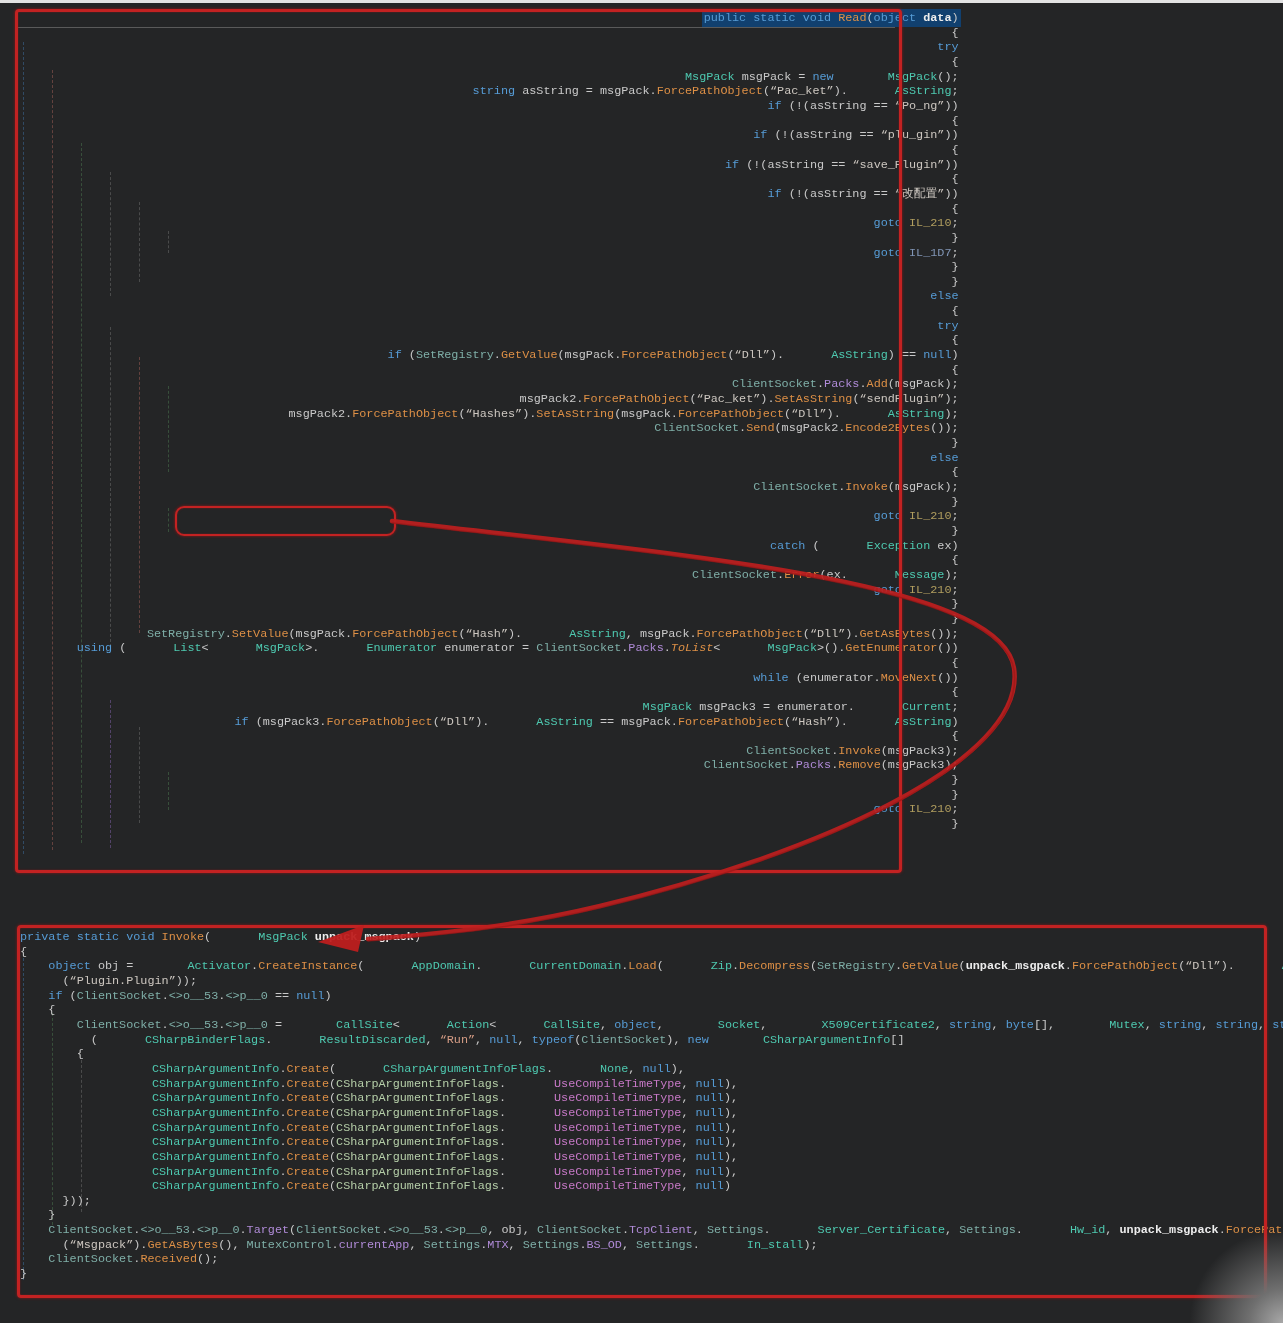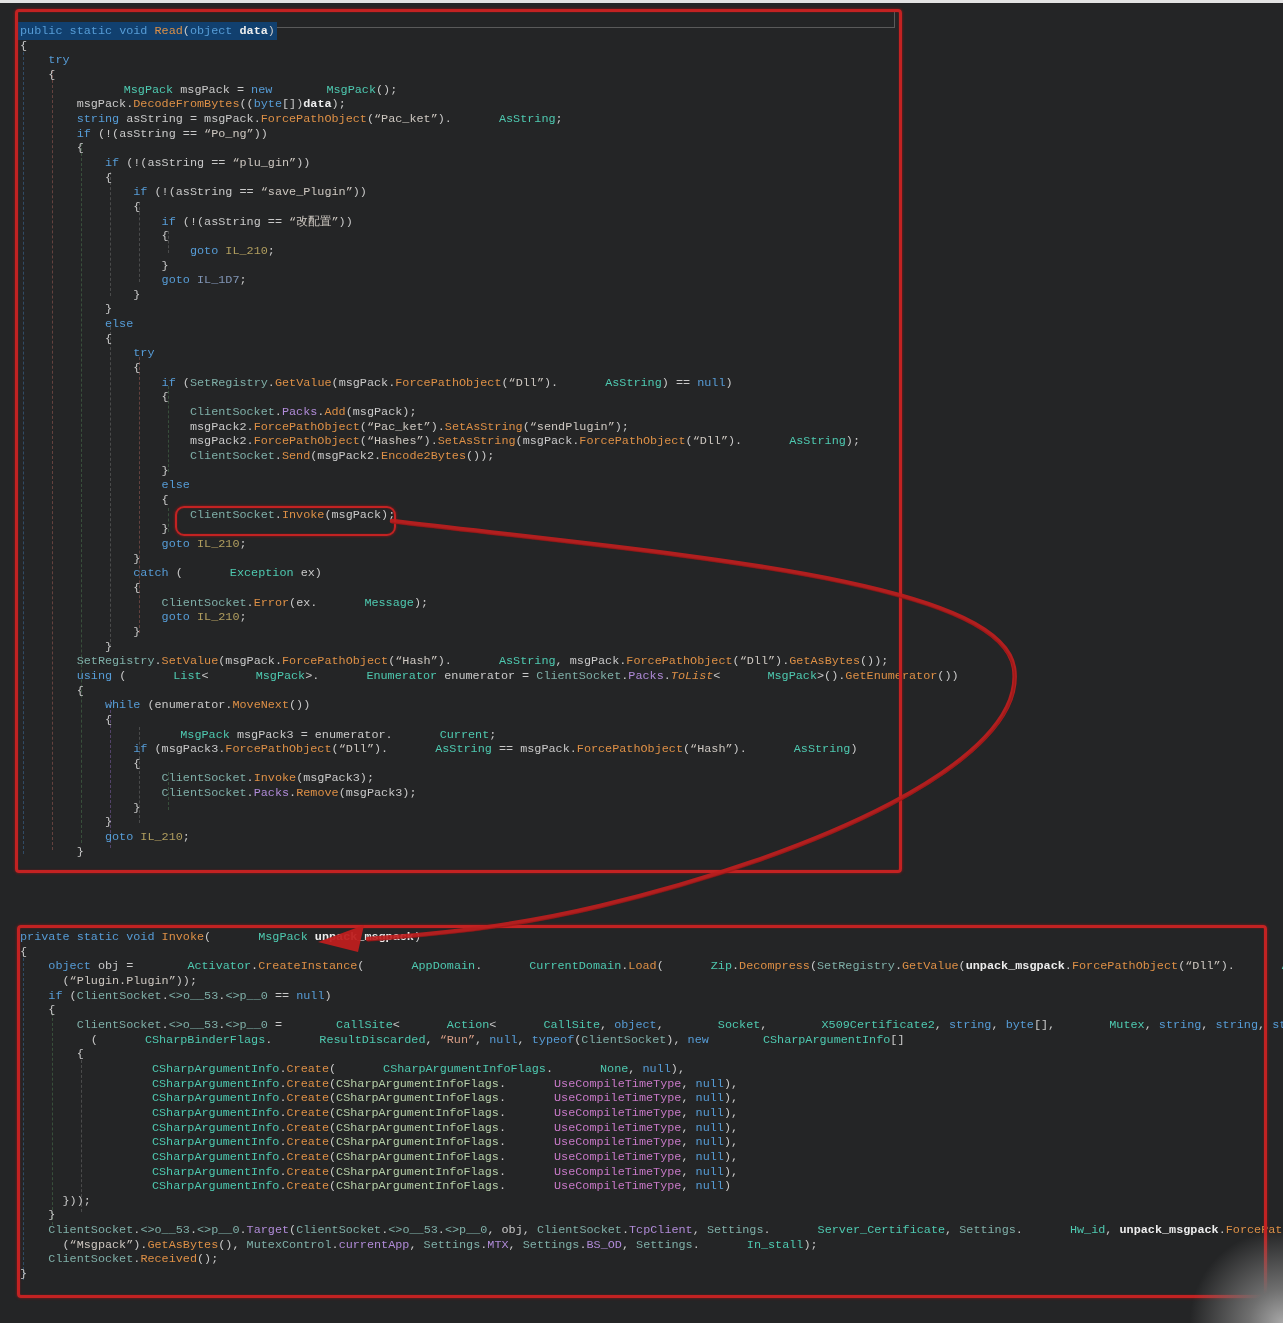--- a/index.html
+++ b/index.html
@@ -59,27 +59,26 @@
       <div class="guide" style="left: 139px; top: 727px; height: 96px; border-left-color: rgb(106, 106, 106);"></div>
       <div class="guide" style="left: 168px; top: 231px; height: 22px; border-left-color: rgb(106, 106, 106);"></div>
       <div class="guide" style="left: 168px; top: 386px; height: 86px; border-left-color: rgb(73, 114, 77);"></div>
       <div class="guide" style="left: 168px; top: 508px; height: 24px; border-left-color: rgb(73, 114, 77);"></div>
       <div class="guide" style="left: 168px; top: 772px; height: 38px; border-left-color: rgb(73, 114, 77);"></div>
       <div class="guide" style="left: 23px; top: 958px; height: 322px; border-left-color: rgb(61, 106, 153);"></div>
       <div class="guide" style="left: 52px; top: 1013px; height: 212px; border-left-color: rgb(73, 114, 77);"></div>
       <div class="guide" style="left: 81px; top: 1060px; height: 152px; border-left-color: rgb(106, 106, 106);"></div>
     </div>
 
-  <div class="code" id="code1" style="top:24px;">
+  <div class="code" id="code1" style="top:11px;text-align:right;">
       <div class="line"><span class="selbg"><span class="c-k">public </span><span class="c-k">static </span><span class="c-k">void </span><span class="c-m">Read</span><span class="c-p">(</span><span class="c-k">object </span><span class="c-pb">data</span><span class="c-p">)</span></span></div>
       <div class="line"><span class="c-p">{</span></div>
       <div class="line"><span class="c-p">    </span><span class="c-k">try</span></div>
       <div class="line"><span class="c-p">    {</span></div>
       <div class="line"><span class="c-p">        </span><span class="c-t">MsgPack</span><span class="c-p"> msgPack = </span><span class="c-k">new </span><span class="c-t">MsgPack</span><span class="c-p">();</span></div>
-      <div class="line"><span class="c-p">        msgPack.</span><span class="c-m">DecodeFromBytes</span><span class="c-p">((</span><span class="c-k">byte</span><span class="c-p">[])</span><span class="c-pb">data</span><span class="c-p">);</span></div>
       <div class="line"><span class="c-p">        </span><span class="c-k">string</span><span class="c-p"> asString = msgPack.</span><span class="c-m">ForcePathObject</span><span class="c-p">(</span><span class="c-s">“Pac_ket”</span><span class="c-p">).</span><span class="c-t">AsString</span><span class="c-p">;</span></div>
       <div class="line"><span class="c-p">        </span><span class="c-k">if</span><span class="c-p"> (!(asString == </span><span class="c-s">“Po_ng”</span><span class="c-p">))</span></div>
       <div class="line"><span class="c-p">        {</span></div>
       <div class="line"><span class="c-p">            </span><span class="c-k">if</span><span class="c-p"> (!(asString == </span><span class="c-s">“plu_gin”</span><span class="c-p">))</span></div>
       <div class="line"><span class="c-p">            {</span></div>
       <div class="line"><span class="c-p">                </span><span class="c-k">if</span><span class="c-p"> (!(asString == </span><span class="c-s">“save_Plugin”</span><span class="c-p">))</span></div>
       <div class="line"><span class="c-p">                {</span></div>
       <div class="line"><span class="c-p">                    </span><span class="c-k">if</span><span class="c-p"> (!(asString == </span><span class="c-s">“改配置”</span><span class="c-p">))</span></div>
       <div class="line"><span class="c-p">                    {</span></div>
       <div class="line"><span class="c-p">                        </span><span class="c-k">goto </span><span class="c-l">IL_210</span><span class="c-p">;</span></div>

